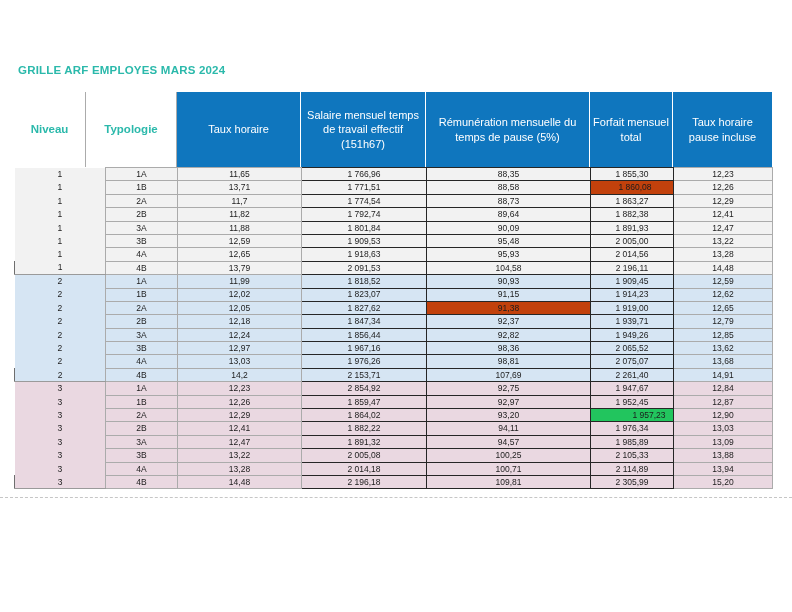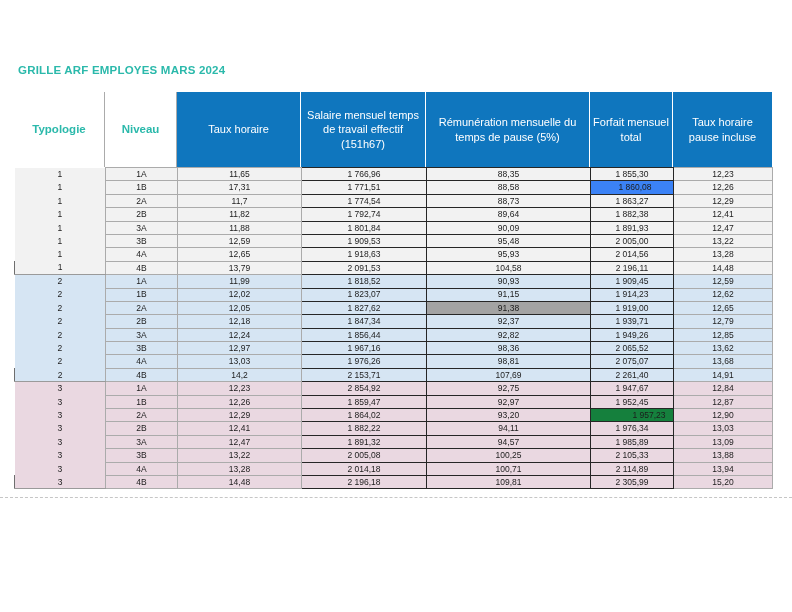--- a/index.html
+++ b/index.html
@@ -37,22 +37,22 @@
   
   .pagebreak{position:absolute;left:0;top:497px;width:792px;border-top:1px dashed #c6c6c6;}
 </style>
 </head>
 <body>
 
 <div class="title">GRILLE ARF EMPLOYES MARS 2024</div>
 
 <div class="sheet">
   <div class="hdr">
+    <div class="hcell plain" style="width:72px">Niveau</div>
     <div class="hcell plain" style="width:91px">Typologie</div>
-    <div class="hcell plain" style="width:72px">Niveau</div>
     <div class="hcell blue" style="width:124px">Taux horaire</div>
     <div class="hcell blue" style="width:125px">Salaire mensuel temps de travail effectif (151h67)</div>
     <div class="hcell blue" style="width:164px">Rémunération mensuelle du temps de pause (5%)</div>
     <div class="hcell blue" style="width:83px">Forfait mensuel total</div>
     <div class="hcell blue last" style="width:99px">Taux horaire pause incluse</div>
   </div>
   <table class="grid">
     <colgroup>
       <col style="width:91px">
         <col style="width:72px">
@@ -68,24 +68,24 @@
           <td style="background: rgb(242, 242, 242);">1A</td>
           <td style="background: rgb(242, 242, 242);">11,65</td>
           <td class="d" style="background: rgb(242, 242, 242);">1 766,96</td>
           <td class="d" style="background: rgb(242, 242, 242);">88,35</td>
           <td class="d" style="background: rgb(242, 242, 242);">1 855,30</td>
           <td style="background: rgb(242, 242, 242);">12,23</td>
         </tr>
         <tr>
           <td class="typo" style="background: rgb(242, 242, 242);">1</td>
           <td style="background: rgb(242, 242, 242);">1B</td>
-          <td style="background: rgb(242, 242, 242);">17,31</td>
+          <td style="background: rgb(242, 242, 242);">13,71</td>
           <td class="d" style="background: rgb(242, 242, 242);">1 771,51</td>
           <td class="d" style="background: rgb(242, 242, 242);">88,58</td>
-          <td class="d" style="background: #3b82f6; padding-left: 8px;">1 860,08</td>
+          <td class="d" style="background: #c2410c; padding-left: 8px;">1 860,08</td>
           <td style="background: rgb(242, 242, 242);">12,26</td>
         </tr>
         <tr>
           <td class="typo" style="background: rgb(242, 242, 242);">1</td>
           <td style="background: rgb(242, 242, 242);">2A</td>
           <td style="background: rgb(242, 242, 242);">11,7</td>
           <td class="d" style="background: rgb(242, 242, 242);">1 774,54</td>
           <td class="d" style="background: rgb(242, 242, 242);">88,73</td>
           <td class="d" style="background: rgb(242, 242, 242);">1 863,27</td>
           <td style="background: rgb(242, 242, 242);">12,29</td>
@@ -151,21 +151,21 @@
           <td class="d" style="background: rgb(214, 229, 243);">1 823,07</td>
           <td class="d" style="background: rgb(214, 229, 243);">91,15</td>
           <td class="d" style="background: rgb(214, 229, 243);">1 914,23</td>
           <td style="background: rgb(214, 229, 243);">12,62</td>
         </tr>
         <tr>
           <td class="typo" style="background: rgb(214, 229, 243);">2</td>
           <td style="background: rgb(214, 229, 243);">2A</td>
           <td style="background: rgb(214, 229, 243);">12,05</td>
           <td class="d" style="background: rgb(214, 229, 243);">1 827,62</td>
-          <td class="d" style="background: #a3a3a3;">91,38</td>
+          <td class="d" style="background: #c2410c;">91,38</td>
           <td class="d" style="background: rgb(214, 229, 243);">1 919,00</td>
           <td style="background: rgb(214, 229, 243);">12,65</td>
         </tr>
         <tr>
           <td class="typo" style="background: rgb(214, 229, 243);">2</td>
           <td style="background: rgb(214, 229, 243);">2B</td>
           <td style="background: rgb(214, 229, 243);">12,18</td>
           <td class="d" style="background: rgb(214, 229, 243);">1 847,34</td>
           <td class="d" style="background: rgb(214, 229, 243);">92,37</td>
           <td class="d" style="background: rgb(214, 229, 243);">1 939,71</td>
@@ -224,21 +224,21 @@
           <td class="d" style="background: rgb(234, 216, 225);">92,97</td>
           <td class="d" style="background: rgb(234, 216, 225);">1 952,45</td>
           <td style="background: rgb(234, 216, 225);">12,87</td>
         </tr>
         <tr>
           <td class="typo" style="background: rgb(234, 216, 225);">3</td>
           <td style="background: rgb(234, 216, 225);">2A</td>
           <td style="background: rgb(234, 216, 225);">12,29</td>
           <td class="d" style="background: rgb(234, 216, 225);">1 864,02</td>
           <td class="d" style="background: rgb(234, 216, 225);">93,20</td>
-          <td class="d" style="background: #15803d; padding-left: 36px;">1 957,23</td>
+          <td class="d" style="background: #22c55e; padding-left: 36px;">1 957,23</td>
           <td style="background: rgb(234, 216, 225);">12,90</td>
         </tr>
         <tr>
           <td class="typo" style="background: rgb(234, 216, 225);">3</td>
           <td style="background: rgb(234, 216, 225);">2B</td>
           <td style="background: rgb(234, 216, 225);">12,41</td>
           <td class="d" style="background: rgb(234, 216, 225);">1 882,22</td>
           <td class="d" style="background: rgb(234, 216, 225);">94,11</td>
           <td class="d" style="background: rgb(234, 216, 225);">1 976,34</td>
           <td style="background: rgb(234, 216, 225);">13,03</td>

